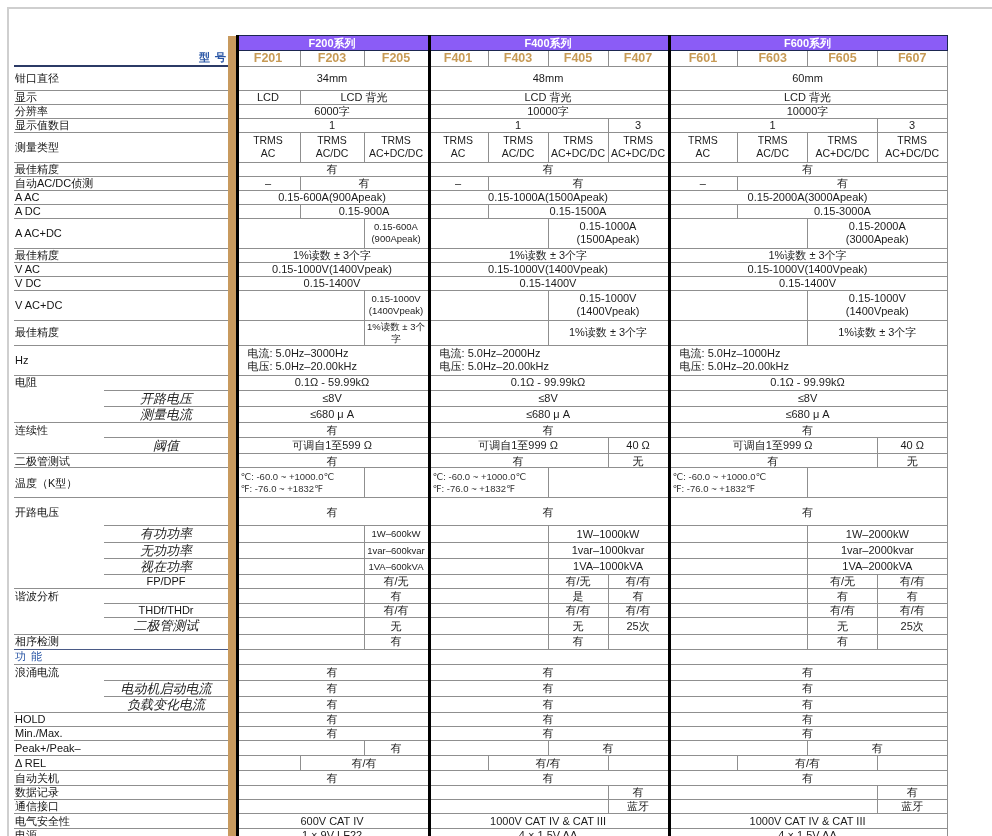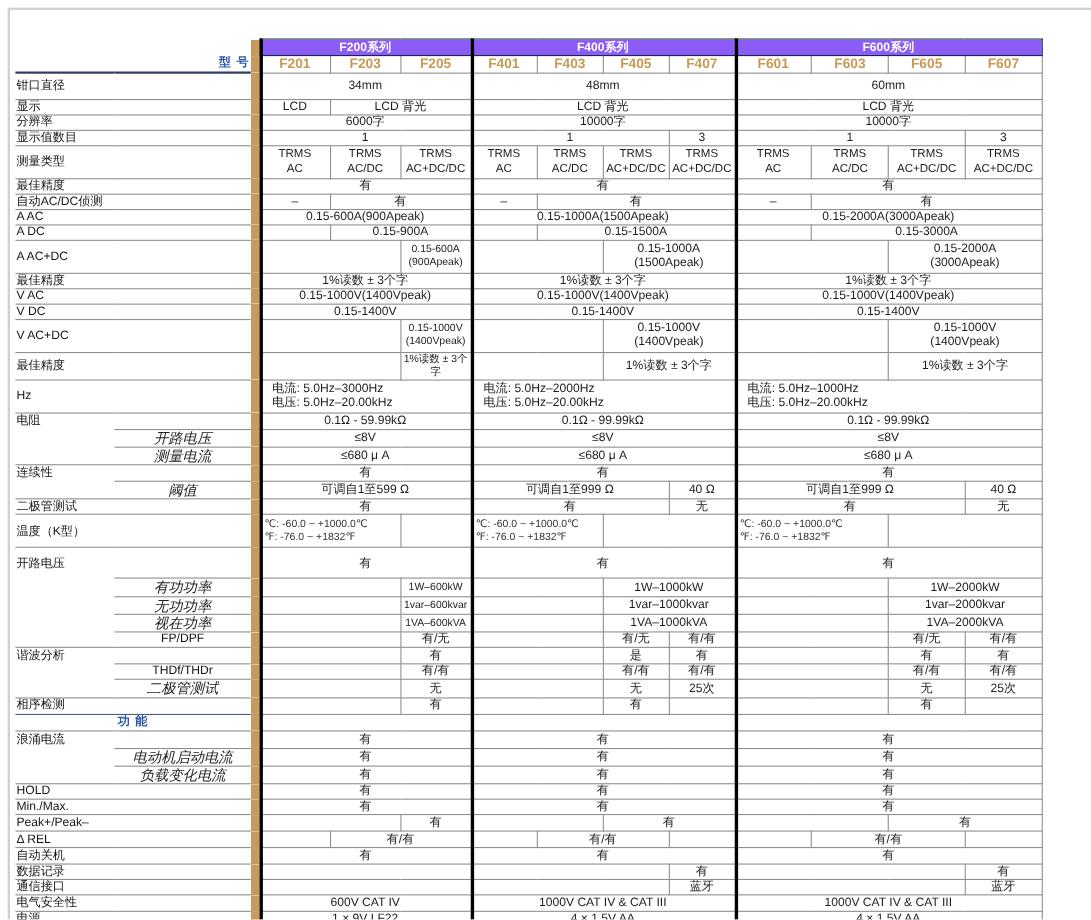--- a/index.html
+++ b/index.html
@@ -17,21 +17,21 @@
     border-collapse:collapse;table-layout:fixed;width:933px;
     font-size:11px;color:#1c1c1c;
   }
   td{padding:0 1px;vertical-align:middle;text-align:center;line-height:1.18;overflow:hidden;}
 
   
   td.lblsp{border:none;text-align:left;}
   td.lbl{border-top:1px solid #8f8f8f;text-align:left;padding-left:1px;color:#141414;}
   td.lblsub{border-top:1px solid #8f8f8f;text-align:center;font-style:italic;font-size:13px;color:#222;}
   td.lblsubp{border-top:1px solid #8f8f8f;text-align:center;font-size:11px;color:#141414;}
-  td.lblsec{border-top:1px solid #4a5a86;text-align:center;color:#2a56a5;font-weight:bold;letter-spacing:1px;margin-left:24px;}
+  td.lblsec{border-top:1px solid #4a5a86;text-align:left;color:#2a56a5;font-weight:normal;letter-spacing:1px;margin-left:24px;}
   td.mlbl{border-bottom:2px solid #2b3a66;text-align:right;color:#2a56a5;font-weight:bold;letter-spacing:1px;margin-left:16px;}
 
   
   td.bar{background:#c89a5e;border:none;padding:0;}
 
   
   td.dc{border:1px solid #8f8f8f;}
   td.sec{border-top:1px solid #4a5a86;border-bottom:1px solid #8f8f8f;border-left:1px solid #8f8f8f;border-right:1px solid #8f8f8f;}
   td.hdr{background:#8b5cf6;color:#ffffff;font-weight:bold;border:1px solid #1b2650;font-size:11px;}
   td.mdl{border:1px solid #8f8f8f;color:#c79a55;font-weight:bold;font-size:12.5px;}

